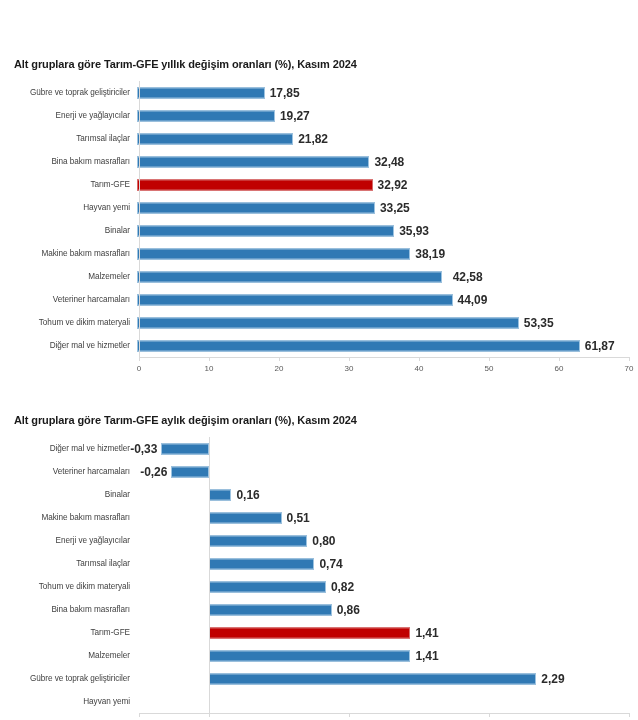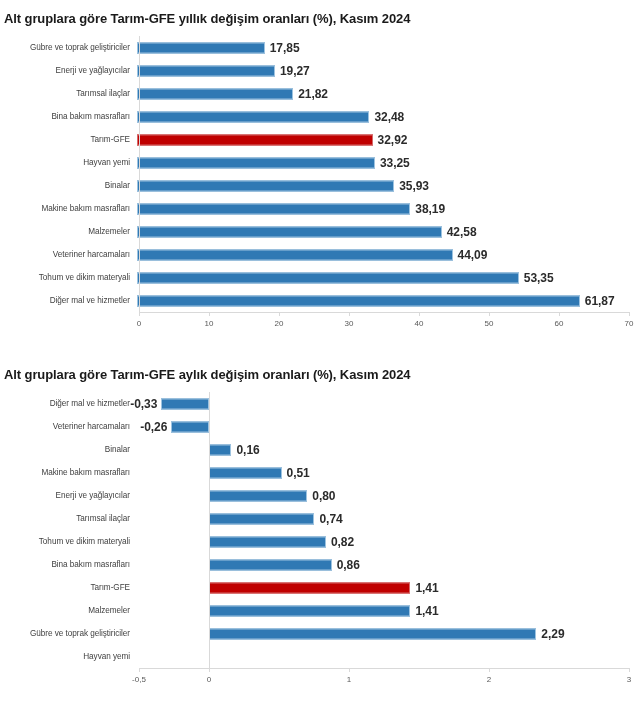--- a/index.html
+++ b/index.html
@@ -18,27 +18,28 @@
 
   .chart-block {
     position: absolute;
     left: 0;
     width: 638px;
   }
   #chart-annual { top: 0; height: 345px; }
   #chart-monthly { top: 356px; height: 364px; }
 
   .chart-title {
-    font-size: 13px;
+    font-size: 11px;
     font-weight: bold;
     color: #1a1a1a;
     letter-spacing: -0.1px;
-    padding-left: 4px;
+    padding-left: 14px;
     padding-top: 12px;
     line-height: 14px;
+    margin-top: 45px;
   }
 
   .plot-wrap {
     position: relative;
     margin-top: 10px;
   }
 
   .rows {
     position: relative;
   }
@@ -189,21 +190,21 @@
           <div class="cat-label">Makine bakım masrafları</div>
           <div class="track">
             <div class="bar" style="left: 0%; width: 54.5571%;"></div>
             <div class="val" style="left: 54.5571%; margin-left: 5px;">38,19</div>
           </div>
         </div>
         <div class="row">
           <div class="cat-label">Malzemeler</div>
           <div class="track">
             <div class="bar" style="left: 0%; width: 60.8286%;"></div>
-            <div class="val" style="left: 60.8286%; margin-left: 5px;">42,58</div>
+            <div class="val" style="left: 60.8286%; margin-left: 11px;">42,58</div>
           </div>
         </div>
         <div class="row">
           <div class="cat-label">Veteriner harcamaları</div>
           <div class="track">
             <div class="bar" style="left: 0%; width: 62.9857%;"></div>
             <div class="val" style="left: 62.9857%; margin-left: 5px;">44,09</div>
           </div>
         </div>
         <div class="row">

